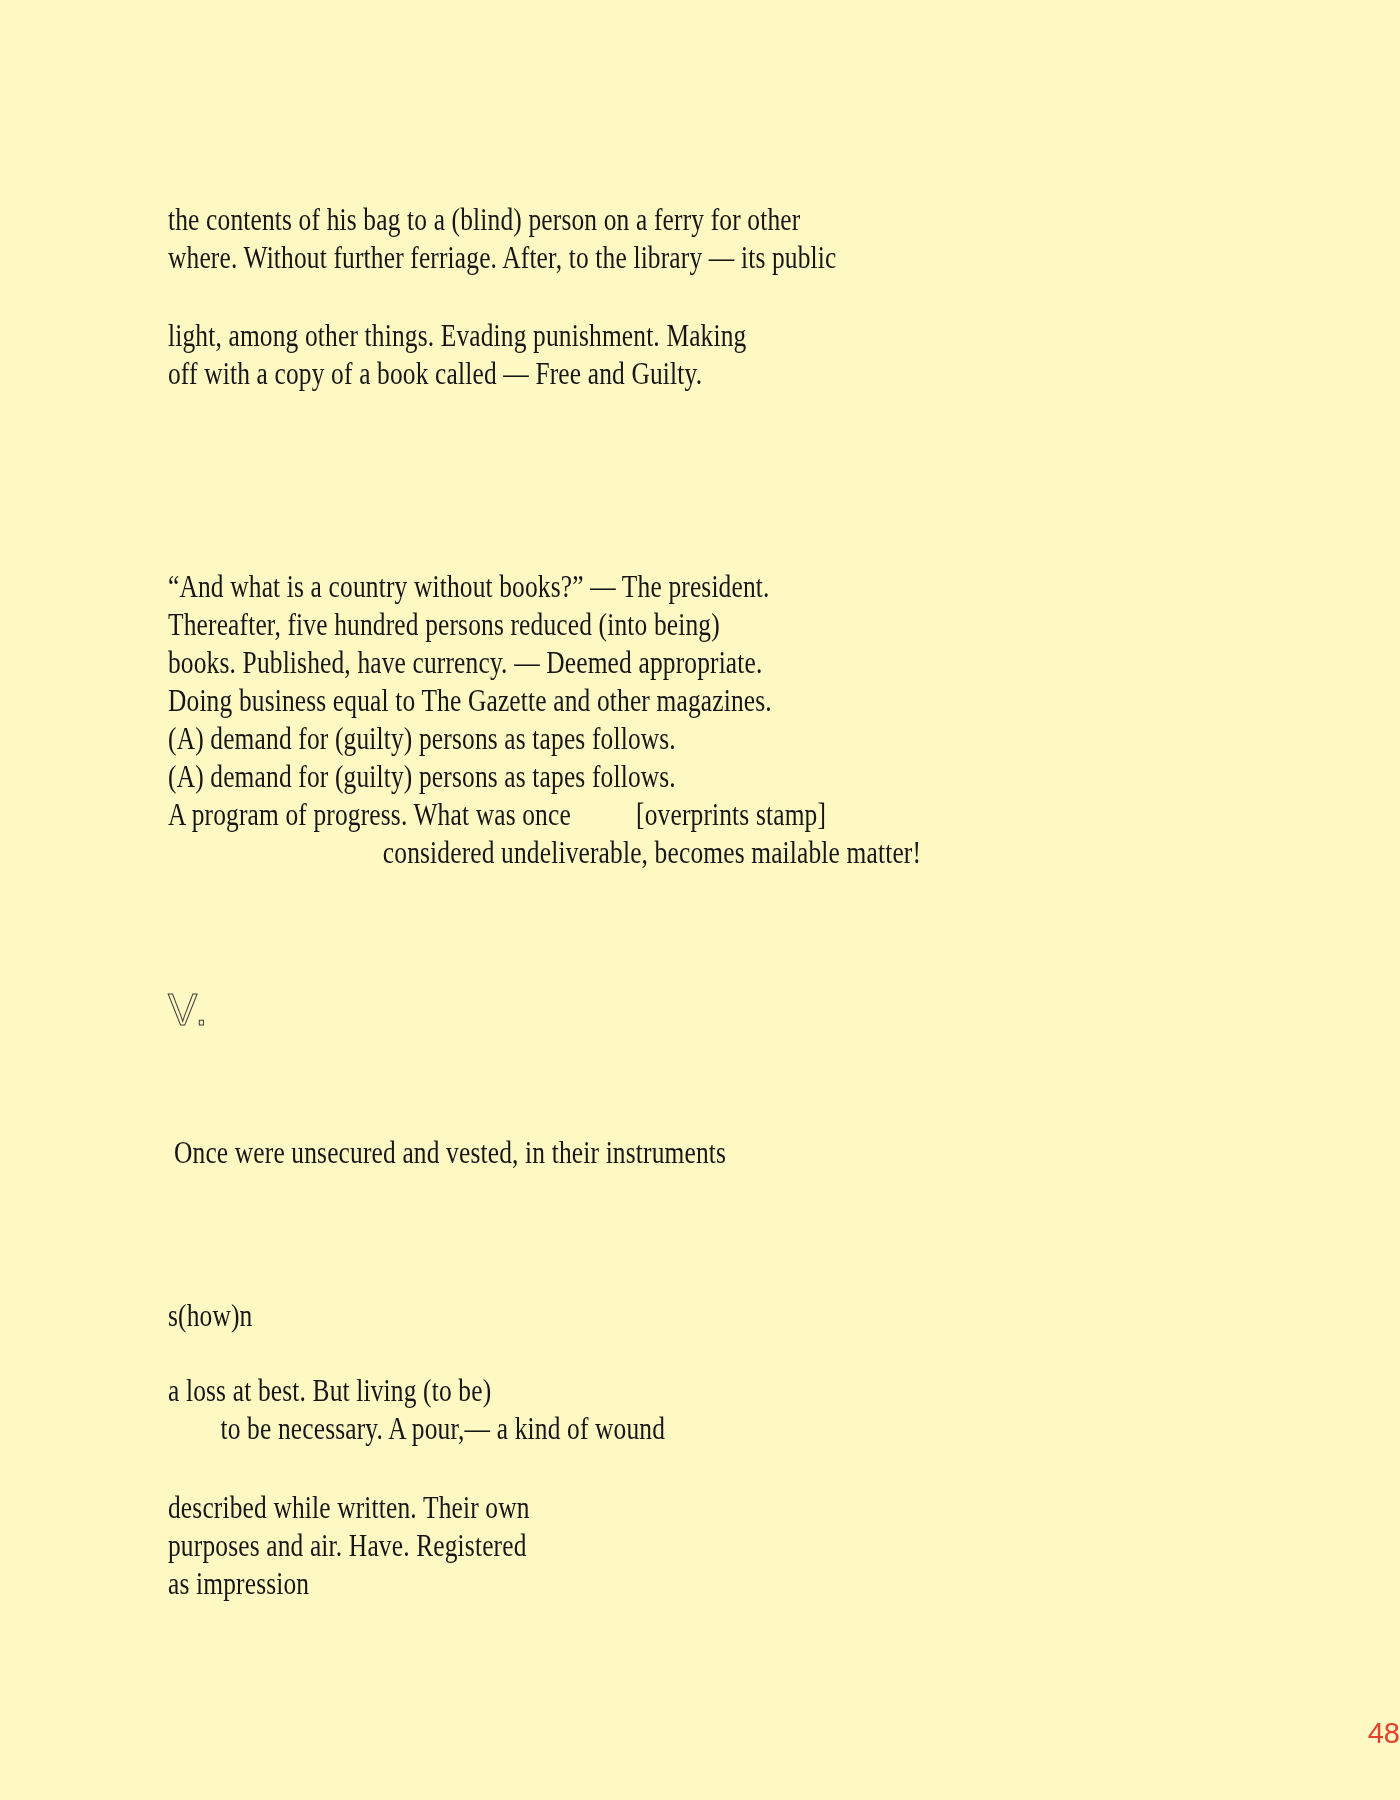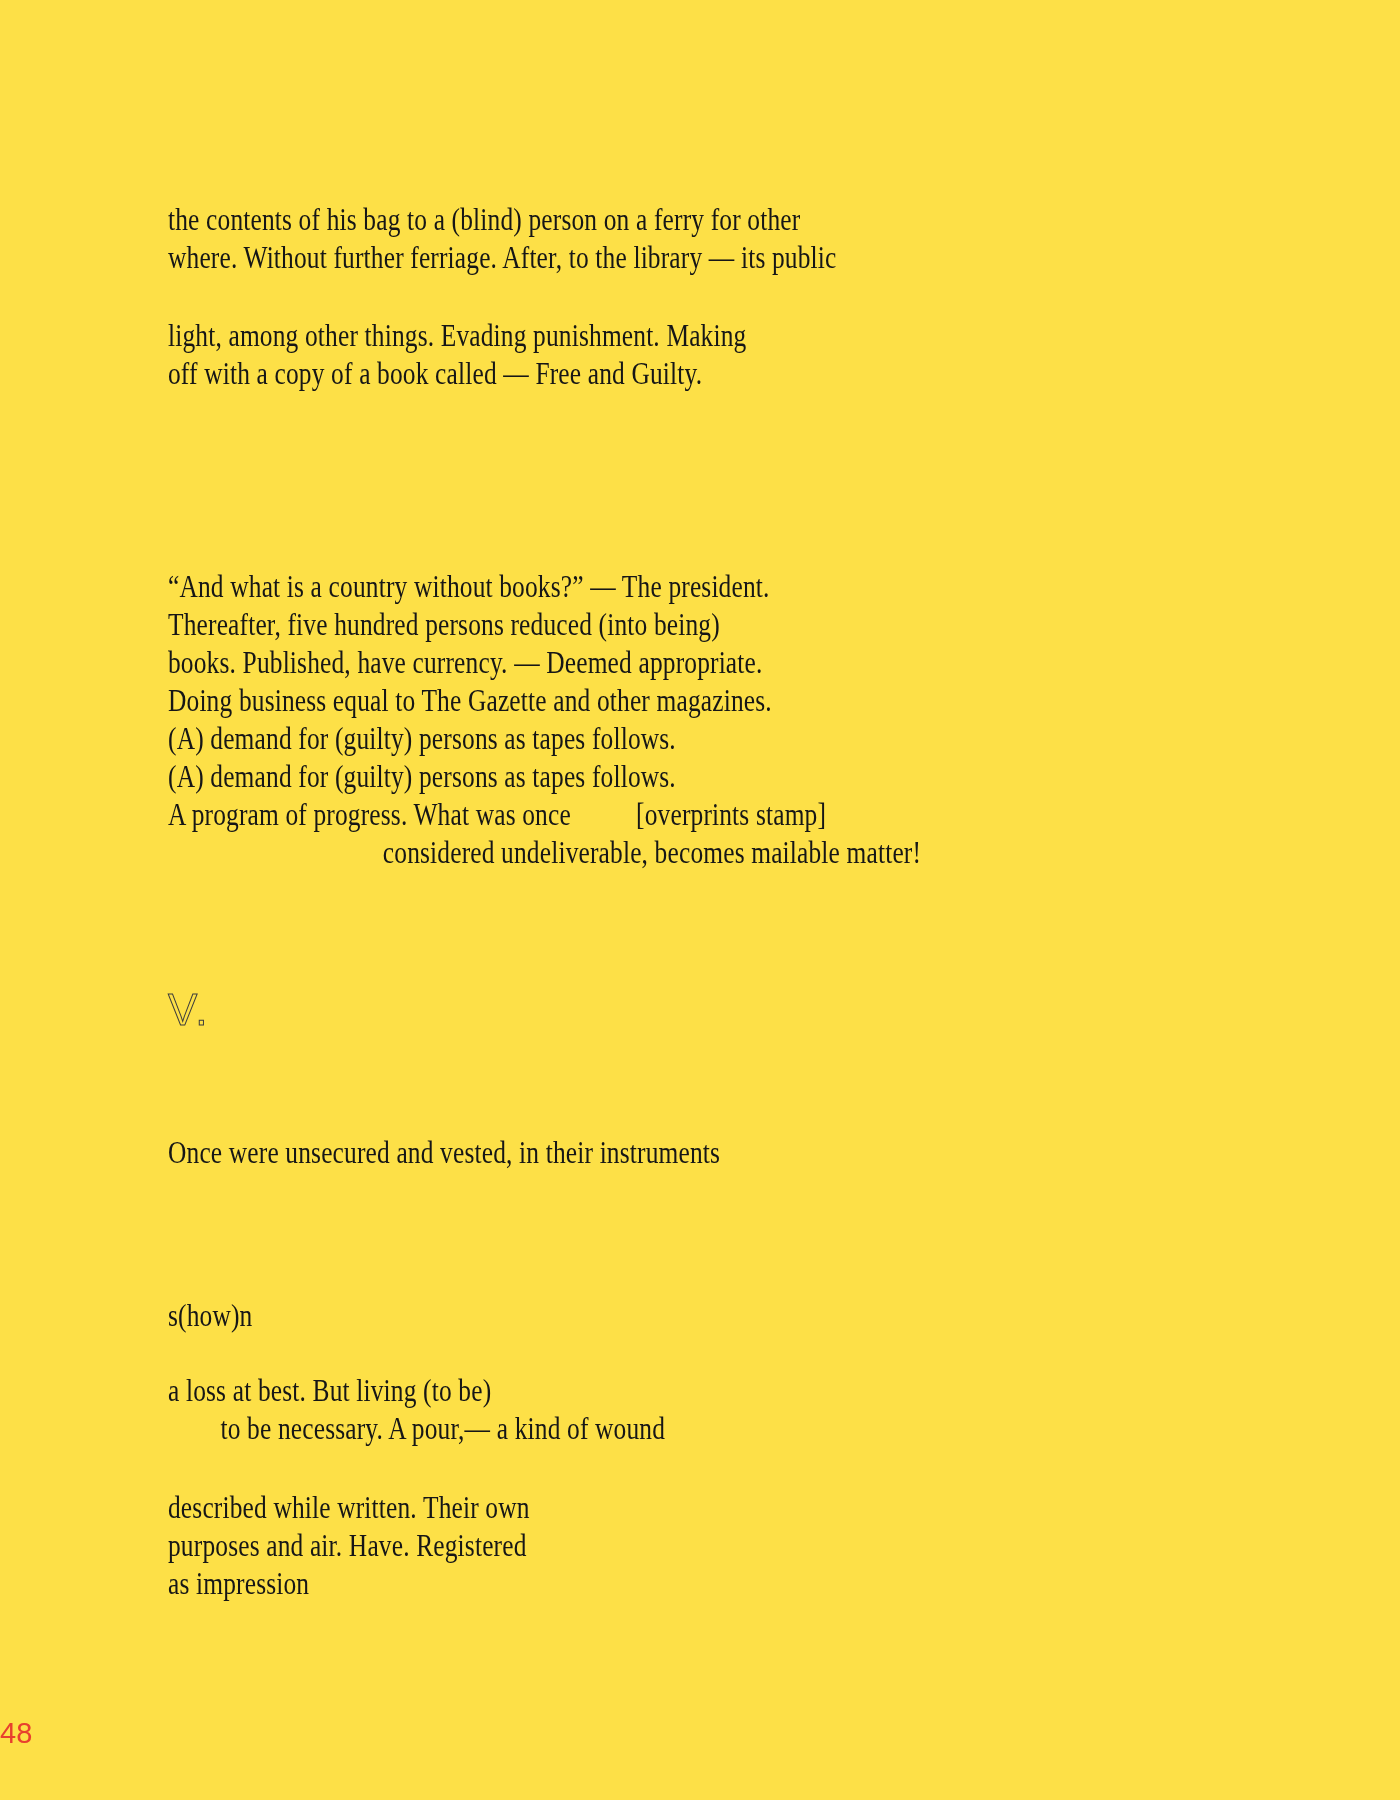--- a/index.html
+++ b/index.html
@@ -1,20 +1,20 @@
 <!DOCTYPE html>
 <html><head>
 <meta charset="utf-8">
 <style>
   html, body { margin: 0; padding: 0; background: #ffffff; }
   .page {
     position: relative;
     width: 1400px;
     height: 1800px;
-    background: #fde047;
+    background: #fef9c3;
     overflow: hidden;
     font-family: "Liberation Serif", "DejaVu Serif", serif;
     color: #161616;
   }
   .text-col { position: absolute; left: 168px; width: 1200px; }
   .poem-line {
     font-size: 31px;
     line-height: 38px;
     white-space: pre;
     transform: scaleX(0.82);
@@ -29,21 +29,21 @@
     font-size: 44px;
     letter-spacing: 2px;
     fill: none;
     stroke: #3d3d3d;
     stroke-width: 1;
   }
   .page-number {
     position: absolute;
     left: 0; right: 0;
     top: 1716px;
-    text-align: left;
+    text-align: right;
     font-family: "Liberation Sans", "DejaVu Sans", sans-serif;
     font-size: 29px;
     line-height: 34px;
   }
 </style>
 </head>
 <body>
 
 <div class="page" style="color: rgb(22, 22, 22);">
 
@@ -69,21 +69,21 @@
     <div class="poem-line indent-lg">considered undeliverable, becomes mailable matter!</div>
   </div>
 
   <div class="text-col" style="top:982px;">
     <svg class="heading-svg" width="160" height="56">
       <text class="heading-text" x="0" y="43">V.</text>
     </svg>
   </div>
 
 
-  <div class="text-col" style="top:1134px;">
+  <div class="text-col" style="top:1134px;margin-left:6px;">
     <div class="poem-line">Once were unsecured and vested, in their instruments</div>
   </div>
 
   <div class="text-col" style="top:1252px;margin-top:45px;">
     <div class="poem-line">s(how)n</div>
   </div>
 
   <div class="text-col" style="top:1372px;">
     <div class="poem-line">a loss at best. But living (to be)</div>
     <div class="poem-line indent-sm">to be necessary. A pour,— a kind of wound</div>

